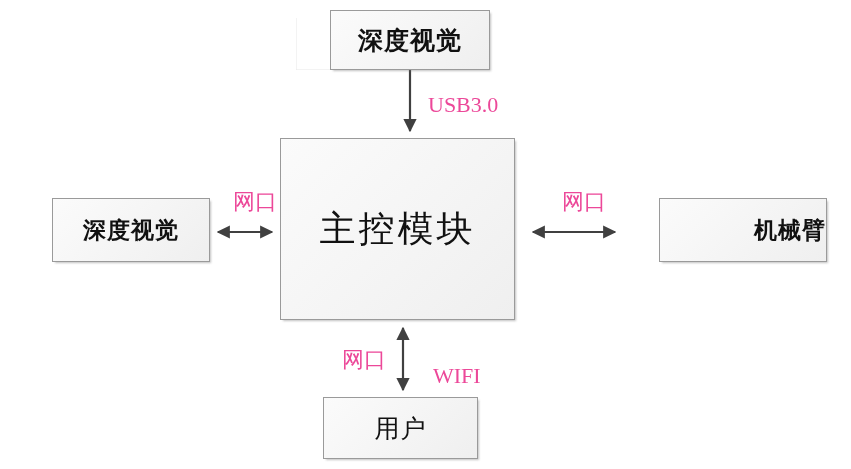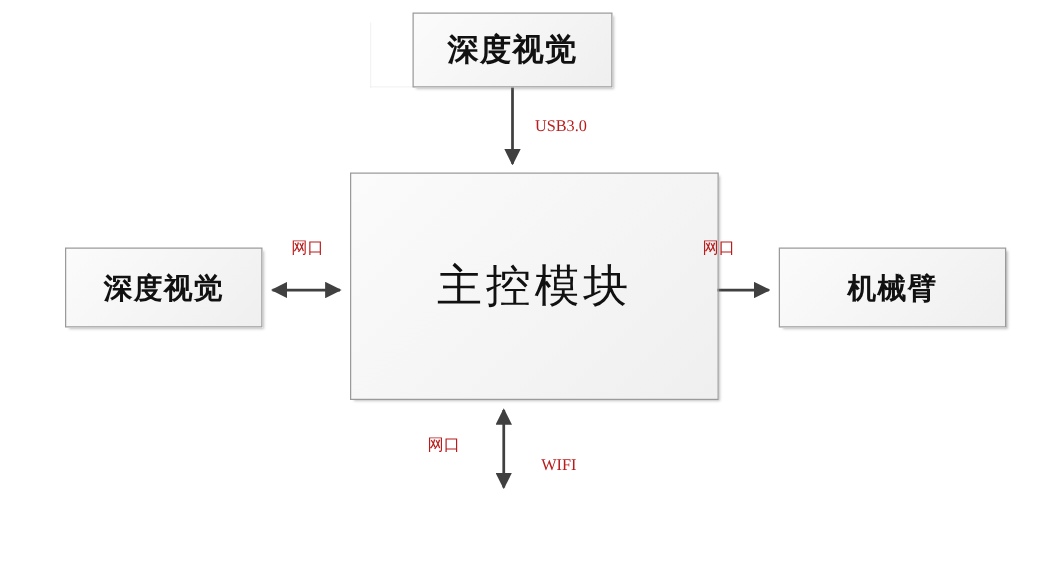--- a/index.html
+++ b/index.html
@@ -34,48 +34,48 @@
   .node .node-label {
     font-family: "Liberation Serif", "DejaVu Serif", serif;
     letter-spacing: 1px;
     line-height: 1;
     white-space: nowrap;
   }
 
   #node-vision  { left: 330px; top: 10px;  width: 160px; height: 60px; }
   #node-vision .node-label { font-size: 25px; font-weight: bold; }
 
-  #node-main    { left: 280px; top: 138px; width: 295px; height: 182px; }
+  #node-main    { left: 280px; top: 138px; width: 235px; height: 182px; }
   #node-main .node-label { font-size: 36px; font-weight: normal; letter-spacing: 3px; }
 
   #node-chassis { left: 52px;  top: 198px; width: 158px; height: 64px; }
   #node-chassis .node-label { font-size: 23px; font-weight: bold; }
 
-  #node-arm     { left: 623px; top: 198px; width: 182px; height: 64px; }
+  #node-arm     { left: 659px; top: 198px; width: 168px; height: 64px; justify-content: flex-end; }
   #node-arm .node-label { font-size: 23px; font-weight: bold; }
 
   #node-user    { left: 323px; top: 397px; width: 155px; height: 62px; }
   #node-user .node-label { font-size: 25px; font-weight: normal; }
 
   
   .connector {
     position: absolute;
     left: 0;
     top: 0;
     width: 851px;
     height: 469px;
     pointer-events: none;
   }
 
   
   .edge-label {
     position: absolute;
     font-family: "Liberation Serif", "DejaVu Serif", serif;
-    font-size: 13px;
-    color: #b91c1c;
+    font-size: 22px;
+    color: #ec4899;
     white-space: nowrap;
     line-height: 1;
   }
   #label-usb     { left: 428px; top: 94px; }
   #label-net-left{ left: 233px; top: 191px; }
   #label-net-right{ left: 562px; top: 191px; }
   #label-net-user{ left: 342px; top: 349px; }
   #label-wifi    { left: 433px; top: 365px; }
 
   
@@ -129,20 +129,23 @@
   </div>
 
   <div class="node" id="node-chassis">
     <span class="node-label">深度视觉</span>
   </div>
 
   <div class="node" id="node-arm">
     <span class="node-label">机械臂</span>
   </div>
 
+  <div class="node" id="node-user">
+    <span class="node-label">用户</span>
+  </div>
 
   <div class="edge-label" id="label-usb">USB3.0</div>
 
   <div class="edge-label" id="label-net-left">网口</div>
 
   <div class="edge-label" id="label-net-right">网口</div>
 
   <div class="edge-label" id="label-net-user">网口</div>
 
   <div class="edge-label" id="label-wifi">WIFI</div>

